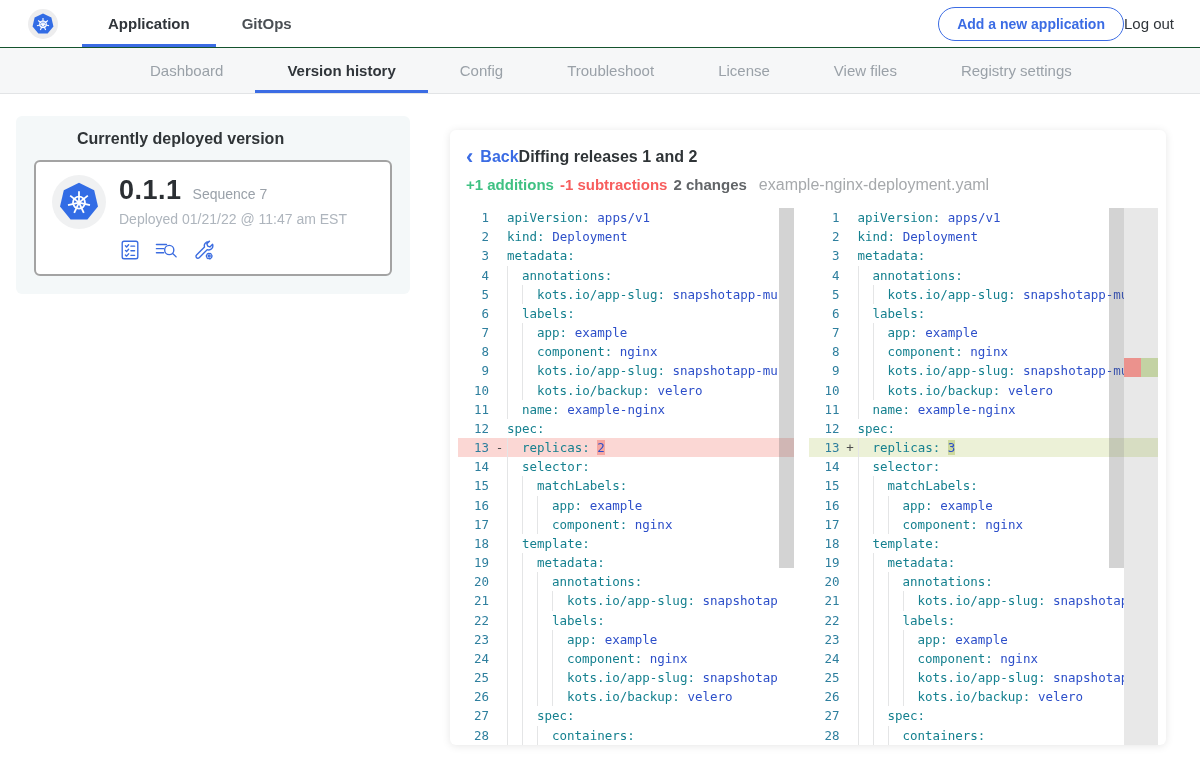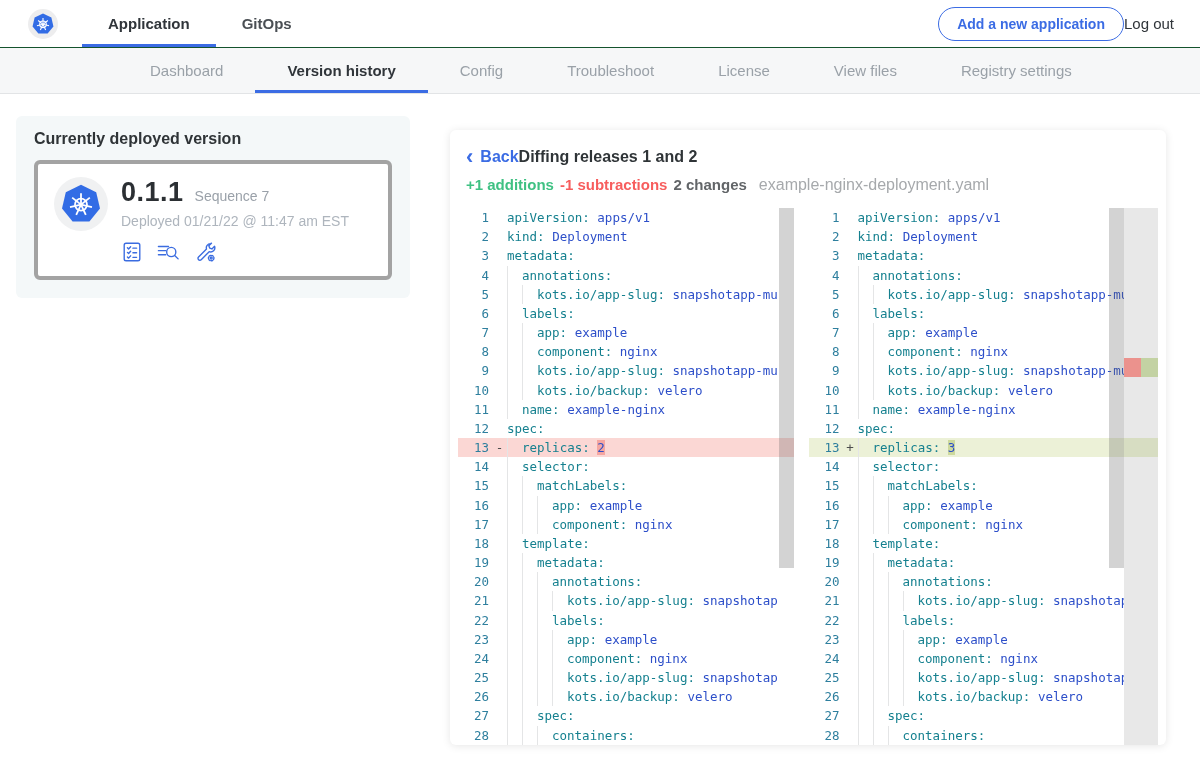--- a/index.html
+++ b/index.html
@@ -15,22 +15,22 @@
   .add-app-btn { border:1px solid #3b6ce4; color:#3b6ce4; background:#fff; font-weight:700; font-size:14px; padding:8px 18px; border-radius:18px; cursor:pointer; font-family:"Liberation Sans",sans-serif; }
   .logout { font-size:15px; color:#30353a; font-weight:500; cursor:pointer; }
 
   
   .subnav { position:absolute; top:48px; left:0; width:1200px; height:46px; background:#f6f7f8; border-bottom:1px solid #e2e4e6; display:flex; align-items:stretch; padding-left:118px; }
   .sub-item { display:flex; align-items:center; padding:0 32px; font-size:15px; color:#9aa1a8; cursor:pointer; }
   .sub-item.active { color:#30353a; font-weight:700; box-shadow: inset 0 -3px 0 #3b6ce4; }
 
   
   .deployed-card { position:absolute; left:16px; top:116px; width:394px; background:#f4f8f9; border-radius:6px; padding:14px 18px 18px; }
-  .deployed-title { font-size:16px; font-weight:700; color:#2f3437; }
-  .deployed-inner { margin-top:12px; background:#fff; border:4px solid #a3a3a3; border-radius:6px; padding:13px 16px; display:flex; }
+  .deployed-title { font-size:16px; font-weight:700; color:#2f3437;margin-left:43px; }
+  .deployed-inner { margin-top:12px; background:#fff; border:2px solid #a3a3a3; border-radius:6px; padding:13px 16px; display:flex; }
   .k8s-badge { width:54px; height:54px; border-radius:50%; background:#f0f1f2; display:flex; align-items:center; justify-content:center; flex-shrink:0; }
   .ver-block { margin-left:13px; }
   .ver-row { display:flex; align-items:baseline; }
   .ver-number { font-size:27px; font-weight:800; color:#2b2f33; letter-spacing:0.5px; }
   .ver-seq { font-size:14px; color:#9aa1a9; margin-left:11px; }
   .ver-deployed { font-size:14px; color:#aeb5bd; margin-top:5px; }
   .ver-icons { display:flex; gap:13px; margin-top:12px; align-items:center; }
   .ver-icons svg { cursor:pointer; }
 
   

